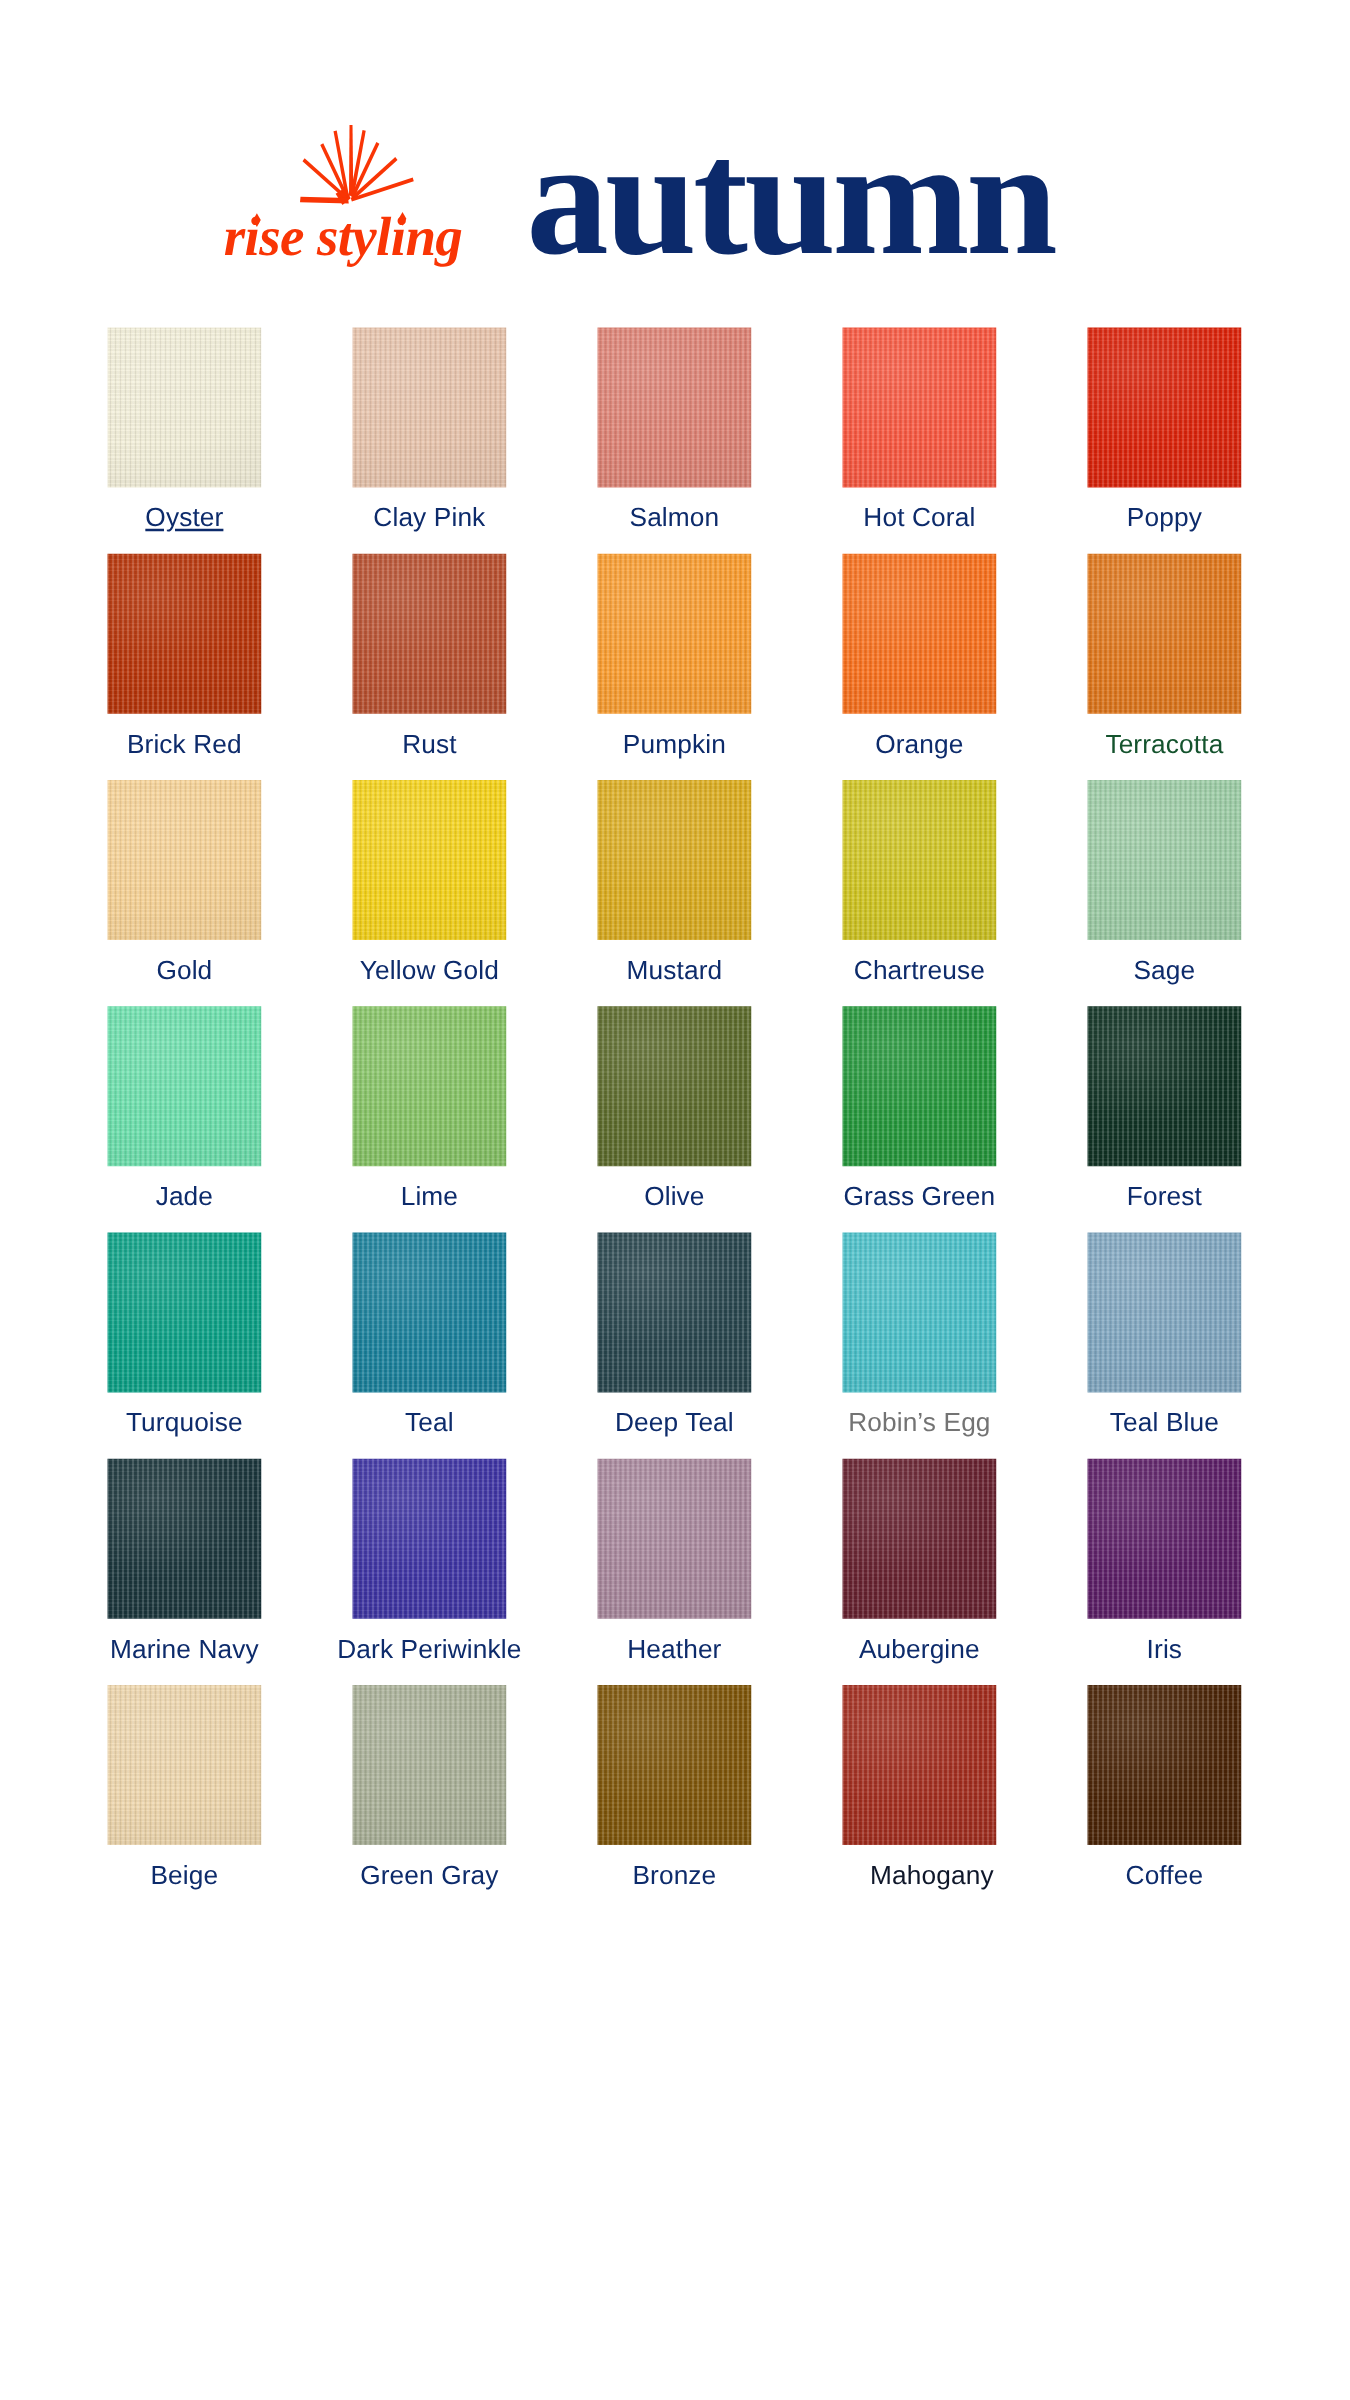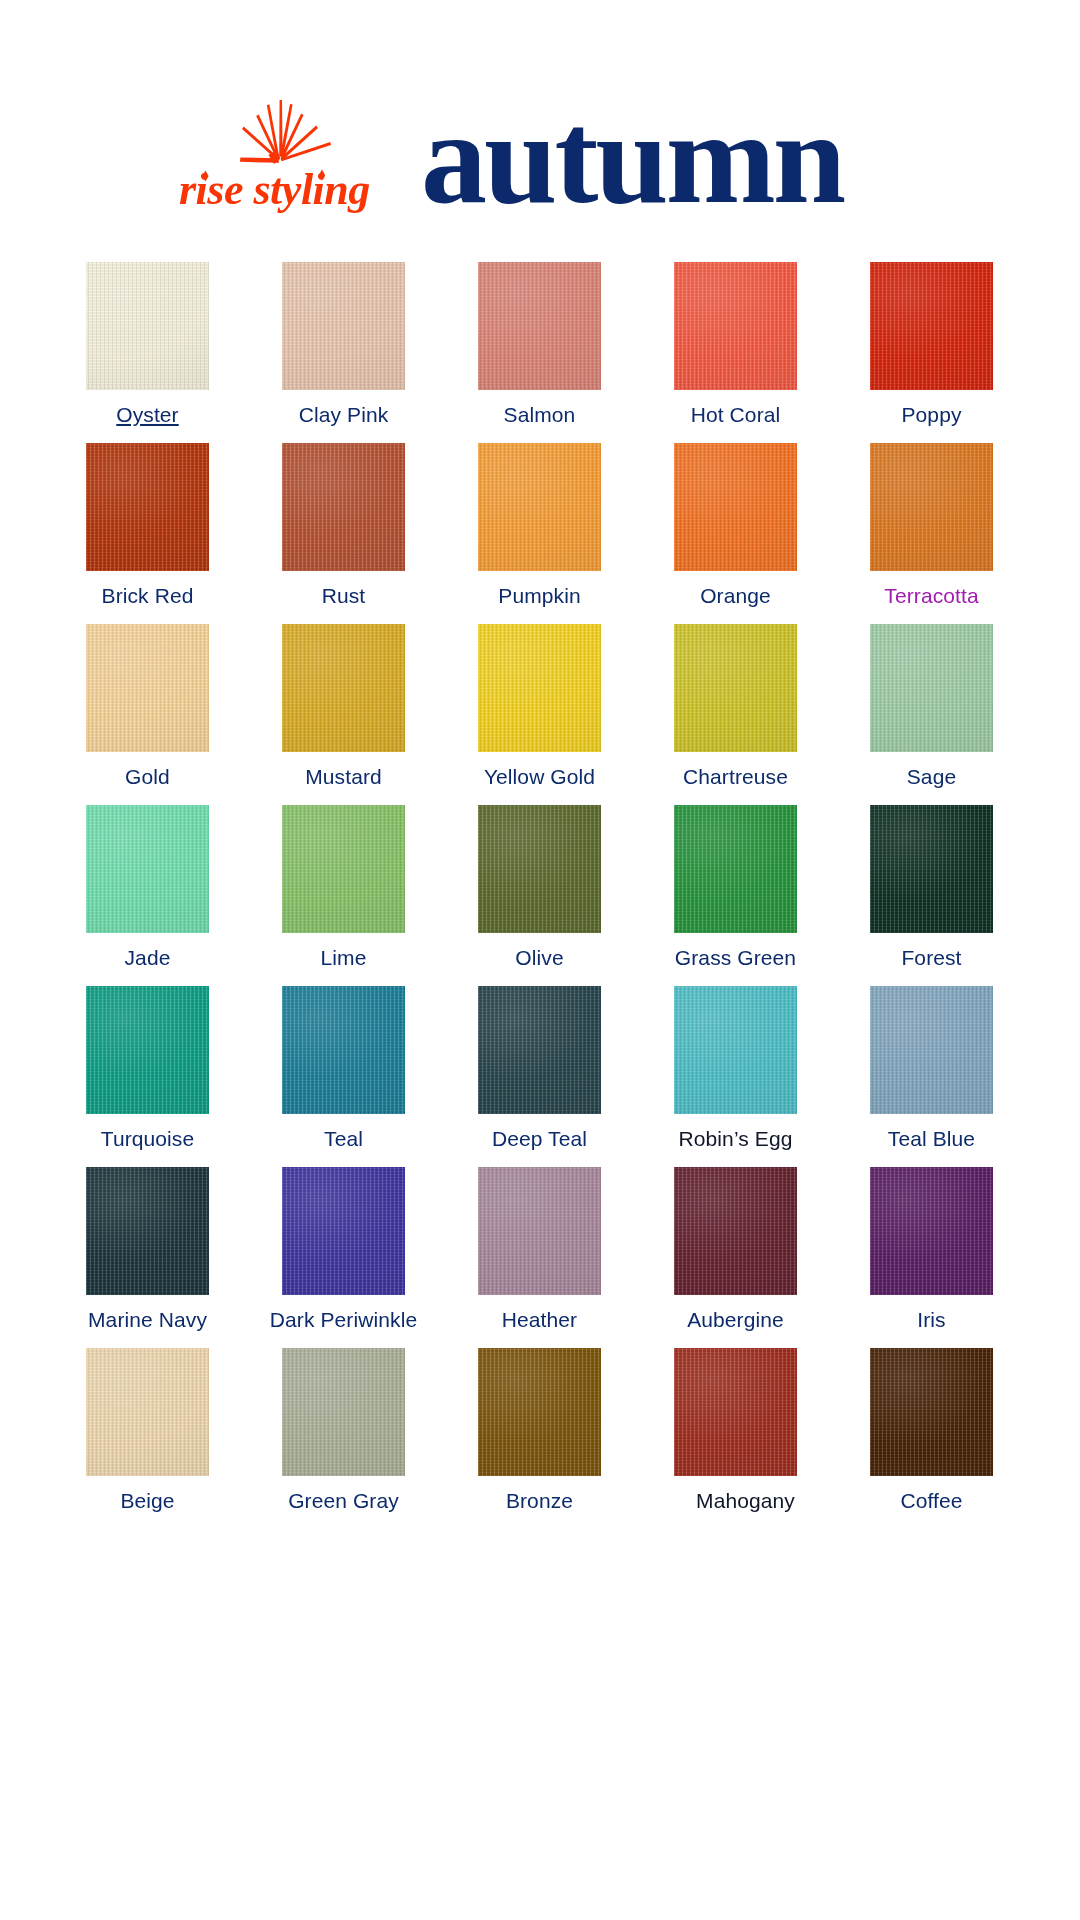--- a/index.html
+++ b/index.html
@@ -208,35 +208,35 @@
     <div class="swatch-cell">
       <div class="swatch-chip" title="Pumpkin" style="background-color: rgb(250, 156, 46);"></div>
       <div class="swatch-label" style="color: rgb(13, 43, 107);">Pumpkin</div>
     </div>
     <div class="swatch-cell">
       <div class="swatch-chip" title="Orange" style="background-color: rgb(249, 112, 28);"></div>
       <div class="swatch-label" style="color: rgb(13, 43, 107);">Orange</div>
     </div>
     <div class="swatch-cell">
       <div class="swatch-chip" title="Terracotta" style="background-color: rgb(224, 118, 26);"></div>
-      <div class="swatch-label" style="color: #a21caf;">Terracotta</div>
+      <div class="swatch-label" style="color: #14532d;">Terracotta</div>
     </div>
     <div class="swatch-cell">
       <div class="swatch-chip" title="Gold" style="background-color: rgb(247, 210, 149);"></div>
       <div class="swatch-label" style="color: rgb(13, 43, 107);">Gold</div>
     </div>
     <div class="swatch-cell">
+      <div class="swatch-chip" title="Yellow Gold" style="background-color: rgb(245, 210, 24);"></div>
+      <div class="swatch-label" style="color: rgb(13, 43, 107);">Yellow Gold</div>
+    </div>
+    <div class="swatch-cell">
       <div class="swatch-chip" title="Mustard" style="background-color: rgb(219, 172, 30);"></div>
       <div class="swatch-label" style="color: rgb(13, 43, 107);">Mustard</div>
     </div>
     <div class="swatch-cell">
-      <div class="swatch-chip" title="Yellow Gold" style="background-color: rgb(245, 210, 24);"></div>
-      <div class="swatch-label" style="color: rgb(13, 43, 107);">Yellow Gold</div>
-    </div>
-    <div class="swatch-cell">
       <div class="swatch-chip" title="Chartreuse" style="background-color: rgb(207, 196, 32);"></div>
       <div class="swatch-label" style="color: rgb(13, 43, 107);">Chartreuse</div>
     </div>
     <div class="swatch-cell">
       <div class="swatch-chip" title="Sage" style="background-color: rgb(156, 204, 165);"></div>
       <div class="swatch-label" style="color: rgb(13, 43, 107);">Sage</div>
     </div>
     <div class="swatch-cell">
       <div class="swatch-chip" title="Jade" style="background-color: rgb(107, 224, 172);"></div>
       <div class="swatch-label" style="color: rgb(13, 43, 107);">Jade</div>
@@ -264,21 +264,21 @@
     <div class="swatch-cell">
       <div class="swatch-chip" title="Teal" style="background-color: rgb(24, 128, 155);"></div>
       <div class="swatch-label" style="color: rgb(13, 43, 107);">Teal</div>
     </div>
     <div class="swatch-cell">
       <div class="swatch-chip" title="Deep Teal" style="background-color: rgb(39, 69, 77);"></div>
       <div class="swatch-label" style="color: rgb(13, 43, 107);">Deep Teal</div>
     </div>
     <div class="swatch-cell">
       <div class="swatch-chip" title="Robin’s Egg" style="background-color: rgb(72, 191, 200);"></div>
-      <div class="swatch-label" style="color: #0f172a;">Robin’s Egg</div>
+      <div class="swatch-label" style="color: #737373;">Robin’s Egg</div>
     </div>
     <div class="swatch-cell">
       <div class="swatch-chip" title="Teal Blue" style="background-color: rgb(127, 166, 192);"></div>
       <div class="swatch-label" style="color: rgb(13, 43, 107);">Teal Blue</div>
     </div>
     <div class="swatch-cell">
       <div class="swatch-chip" title="Marine Navy" style="background-color: rgb(27, 54, 60);"></div>
       <div class="swatch-label" style="color: rgb(13, 43, 107);">Marine Navy</div>
     </div>
     <div class="swatch-cell">

